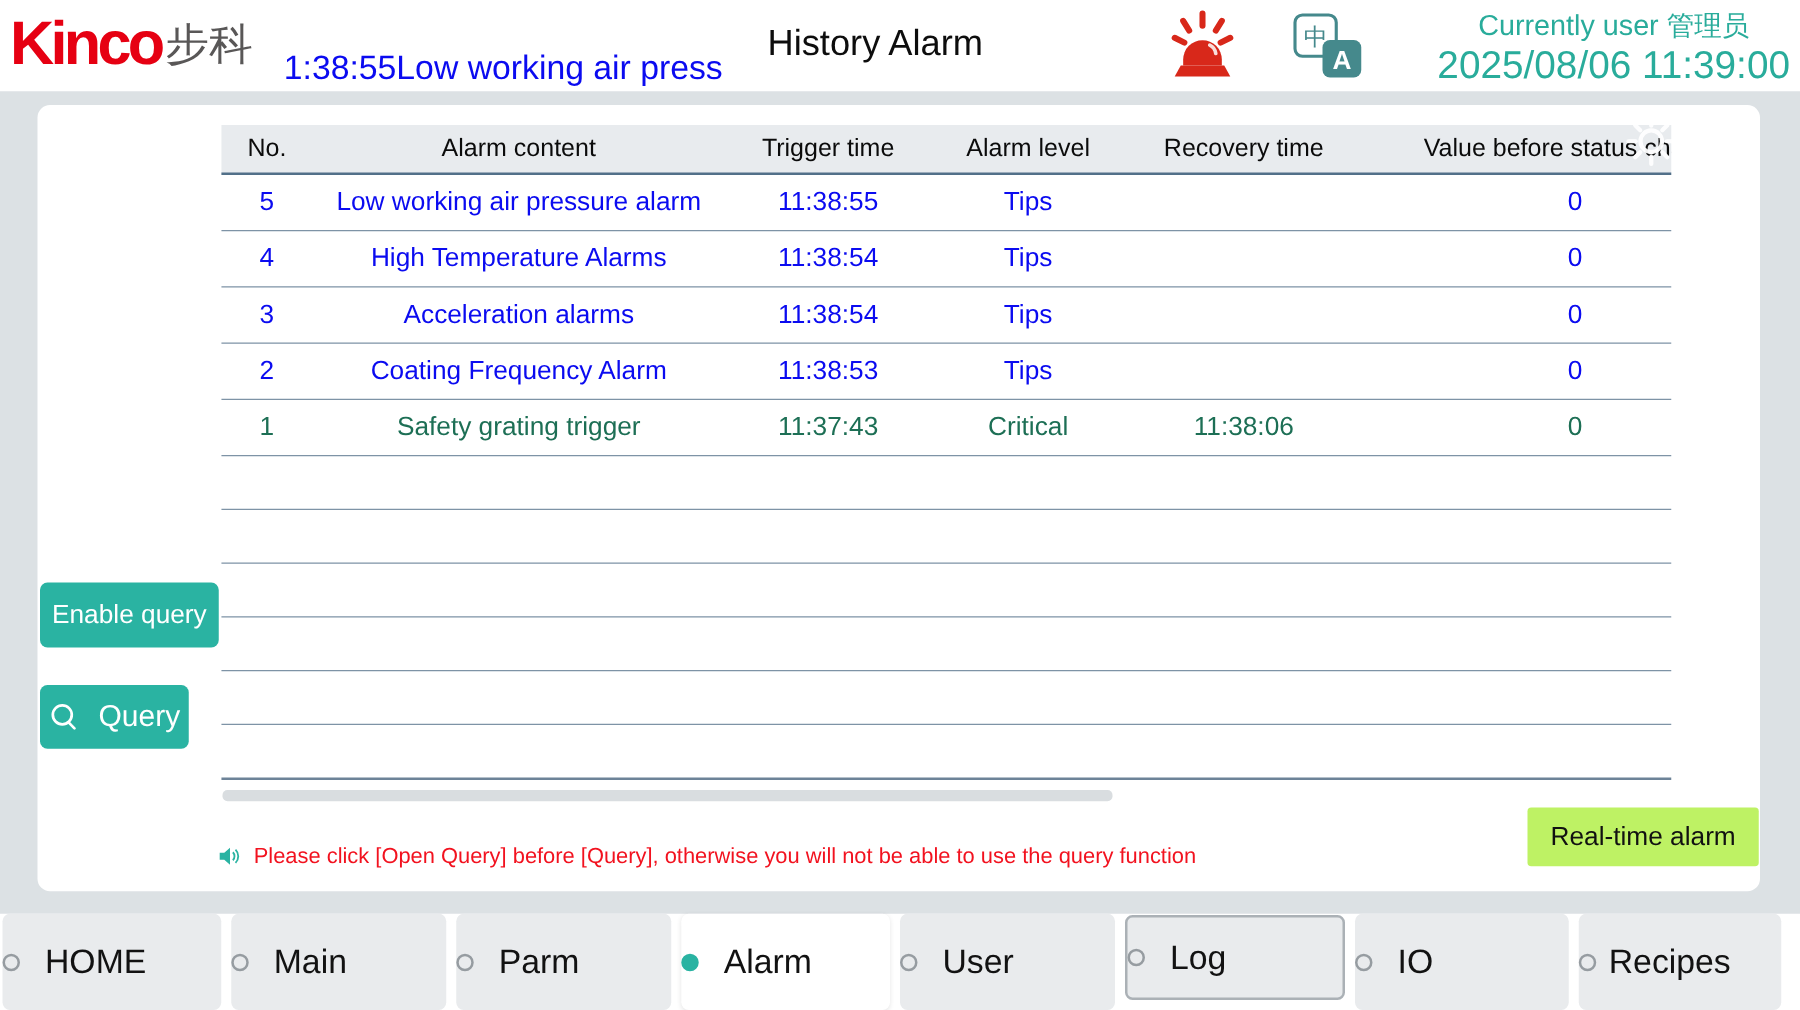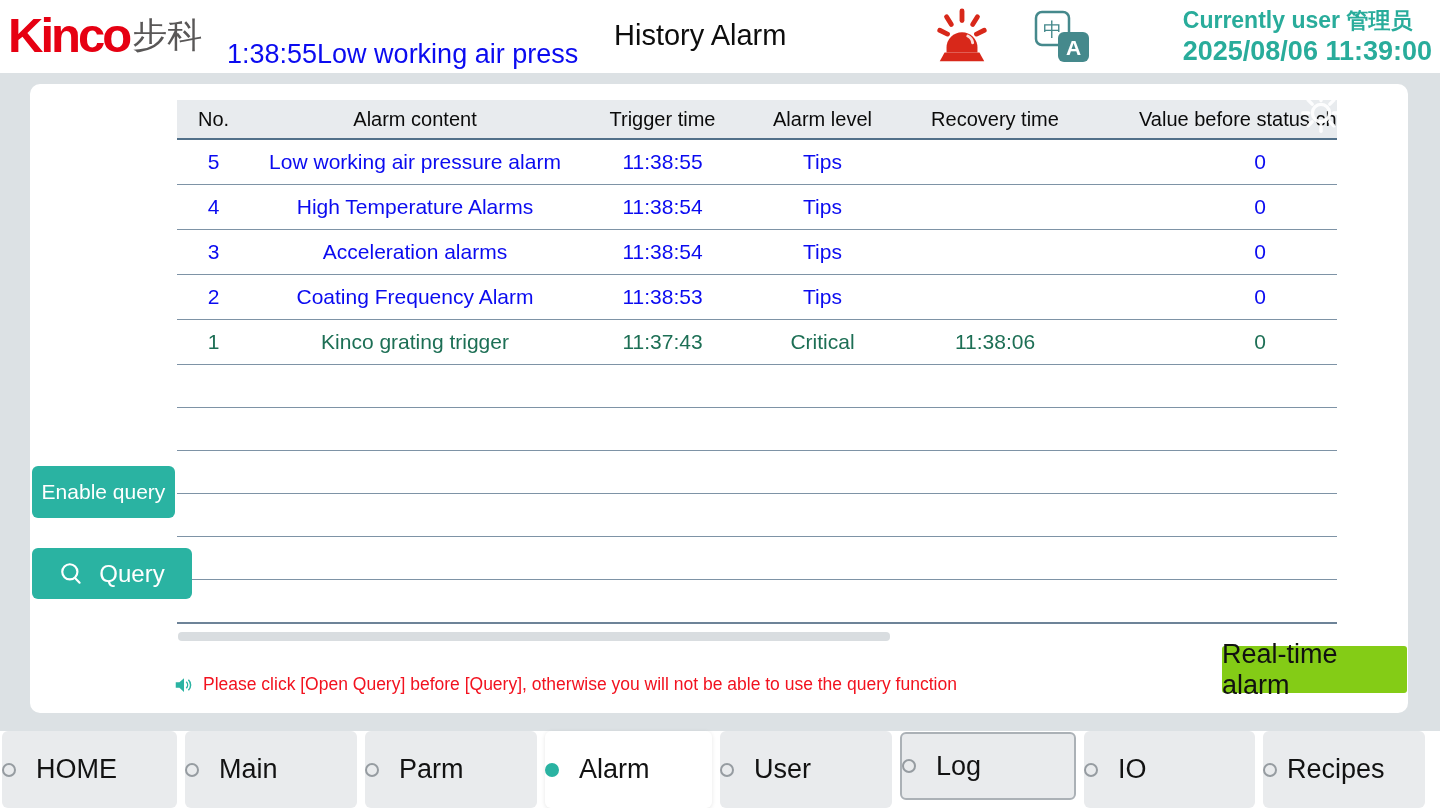--- a/index.html
+++ b/index.html
@@ -12,43 +12,43 @@
   
   .topbar{position:absolute;left:0;top:0;width:1440px;height:73px;background:#ffffff}
   .logo{position:absolute;left:8px;top:4px;display:flex;align-items:center}
   .kinco{color:var(--logo-red);font-weight:bold;font-size:49px;letter-spacing:-3px;line-height:62px}
   .buke{color:#595757;font-weight:normal;font-size:35px;margin-left:3px}
   .ticker{position:absolute;left:227px;top:0;width:412px;height:70px;overflow:hidden;display:flex;align-items:flex-end}
   .ticker span{font-size:27px;color:var(--blue);white-space:nowrap}
   .page-title{position:absolute;left:614px;top:0;height:70px;display:flex;align-items:center;font-size:29px;color:#0d0d0d}
   .bell{position:absolute;left:933px;top:8px}
   .translate{position:absolute;left:1034px;top:10px}
-  .userbox{position:absolute;right:8px;top:5px;text-align:left;color:var(--teal-text);font-weight:bold;line-height:31px}
+  .userbox{position:absolute;right:8px;top:5px;text-align:center;color:var(--teal-text);font-weight:normal;line-height:31px}
   .user-line1{font-size:23px}
   .user-line1 .cjk{font-size:22px}
-  .user-line2{font-size:27px}
+  .user-line2{font-size:31px}
   
   .panel{position:absolute;left:30px;top:84px;width:1378px;height:629px;background:#ffffff;border-radius:10px}
   .tablewrap{position:absolute;left:147px;top:16px;width:1160px;overflow:hidden}
   .thead{display:flex;width:1253px;height:38px;background:#e8ebee;border-bottom:2px solid #527089}
   .th{display:flex;align-items:center;justify-content:center;font-size:20px;color:#0b0b0b;white-space:nowrap}
   .c0{width:73px}.c1{width:330px}.c2{width:165px}.c3{width:155px}.c4{width:190px}.c5{width:340px}
   .trow{display:flex;width:1253px;min-height:44px;border-bottom:1px solid #7e93a6;align-items:stretch}
   .trow.empty{min-height:42px;height:42px}
   .trow:last-child{border-bottom:2px solid #6d8398}
   .td{display:flex;align-items:center;justify-content:center;font-size:21px;line-height:26px;text-align:center}
   .td.c1{padding:4px 18px;box-sizing:border-box}
   .blue .td{color:var(--blue)}
   .green .td{color:var(--green)}
   .gear{position:absolute;left:1268px;top:6px;pointer-events:none}
   .scrollthumb{position:absolute;left:148px;top:548px;width:712px;height:9px;border-radius:4px;background:#d9dde0}
   .btn{display:flex;align-items:center;justify-content:center;cursor:pointer;box-sizing:border-box}
   .btn-enable{position:absolute;left:2px;top:382px;width:143px;height:52px;background:var(--teal);border-radius:6px;color:#fff;font-size:21px}
-  .btn-query{position:absolute;left:2px;top:464px;width:160px;height:51px;background:var(--teal);border-radius:6px;color:#fff;font-size:24px;gap:14px}
-  .btn-realtime{position:absolute;left:1192px;top:562px;width:185px;height:47px;background:#84cc16;border-radius:3px;color:#111;font-size:27px}
+  .btn-query{position:absolute;left:2px;top:464px;width:119px;height:51px;background:var(--teal);border-radius:6px;color:#fff;font-size:24px;gap:14px}
+  .btn-realtime{position:absolute;left:1192px;top:562px;width:185px;height:47px;background:#bef264;border-radius:3px;color:#111;font-size:21px}
   .notice{position:absolute;left:143px;top:590px;display:flex;align-items:flex-start;gap:8px}
   .notice-text{color:var(--notice-red);font-size:17.5px;white-space:nowrap}
   
   .navbar{position:absolute;left:0;top:731px;width:1440px;height:77px;background:#ffffff;display:flex;align-items:flex-start;padding-left:2px;box-sizing:border-box}
   .tab{height:77px;background:#e9ebed;border-radius:6px;display:flex;align-items:center;gap:20px;margin-left:8px;box-sizing:border-box;cursor:pointer}
   .tab:first-child{margin-left:0}
   .t-home{width:175px}.t-main{width:172px}.t-parm{width:172px}.t-alarm{width:167px}
   .t-user{width:172px;}
   .t-log{width:176px;height:68px;border:2px solid #abb1b6;margin-top:1px}
   .t-io{width:171px}
@@ -139,21 +139,21 @@
         <div class="trow blue">
           <div class="td c0">2</div>
           <div class="td c1">Coating Frequency Alarm</div>
           <div class="td c2">11:38:53</div>
           <div class="td c3">Tips</div>
           <div class="td c4"></div>
           <div class="td c5">0</div>
         </div>
         <div class="trow green">
           <div class="td c0">1</div>
-          <div class="td c1">Kinco grating trigger</div>
+          <div class="td c1">Safety grating trigger</div>
           <div class="td c2">11:37:43</div>
           <div class="td c3">Critical</div>
           <div class="td c4">11:38:06</div>
           <div class="td c5">0</div>
         </div>
         <div class="trow empty"></div>
         <div class="trow empty"></div>
         <div class="trow empty"></div>
         <div class="trow empty"></div>
         <div class="trow empty"></div>

